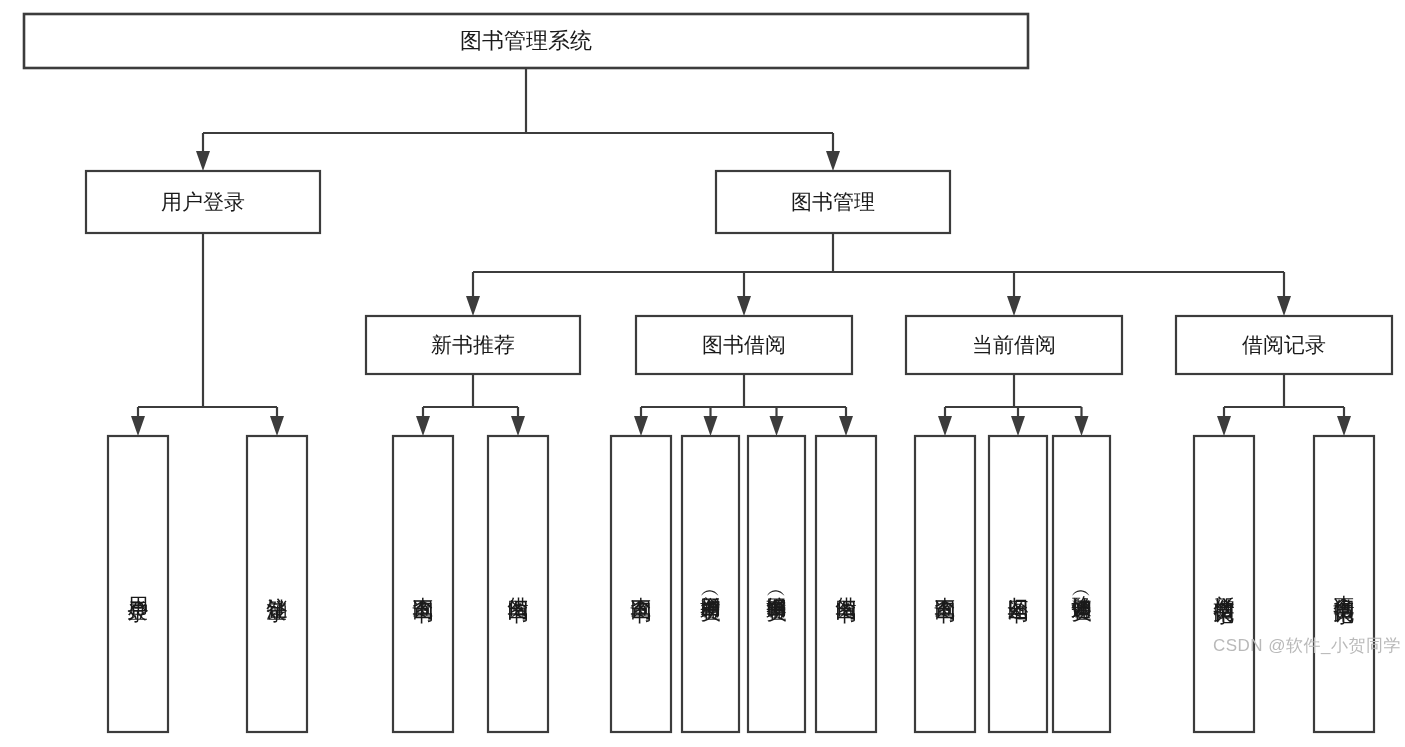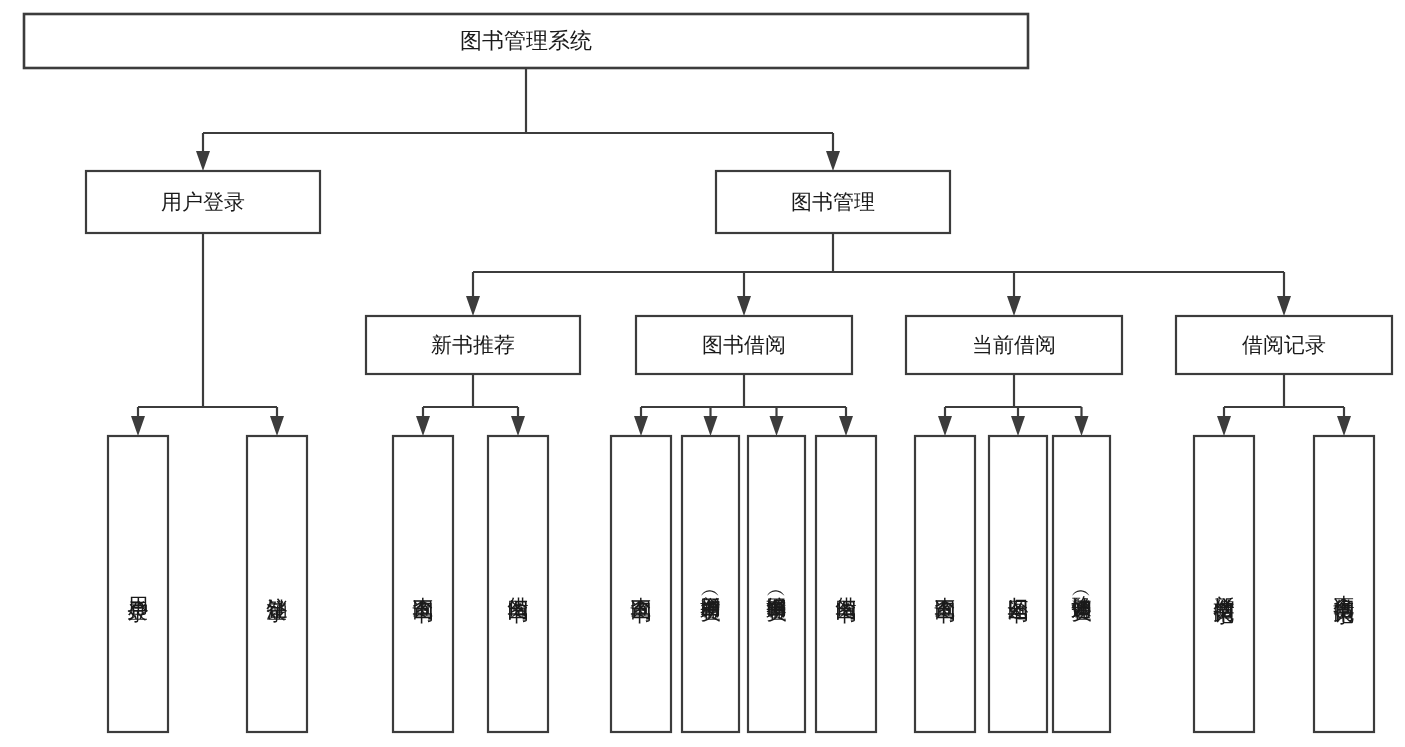--- a/index.html
+++ b/index.html
@@ -179,13 +179,14 @@
       <div class="vlabel" style="left: 607px; top: 436px; width: 60px; height: 296px;">查询图书</div>
       <div class="vlabel" style="left: 678px; top: 436px; width: 57px; height: 296px; font-size: 20px; letter-spacing: 1px;">新增图书（管理员）</div>
       <div class="vlabel" style="left: 744px; top: 436px; width: 57px; height: 296px; font-size: 20px; letter-spacing: 1px;">编辑图书（管理员）</div>
       <div class="vlabel" style="left: 812px; top: 436px; width: 60px; height: 296px;">借阅图书</div>
       <div class="vlabel" style="left: 911px; top: 436px; width: 60px; height: 296px;">查询图书</div>
       <div class="vlabel" style="left: 985px; top: 436px; width: 58px; height: 296px;">归还图书</div>
       <div class="vlabel" style="left: 1049px; top: 436px; width: 57px; height: 296px; font-size: 20px; letter-spacing: 1px;">确认归还（管理员）</div>
       <div class="vlabel" style="left: 1190px; top: 436px; width: 60px; height: 296px;">新增借阅记录</div>
       <div class="vlabel" style="left: 1310px; top: 436px; width: 60px; height: 296px;">查询借阅记录</div>
     </div>
+  <div class="watermark">CSDN @软件_小贺同学</div>
 </div>
 
 </body></html>

